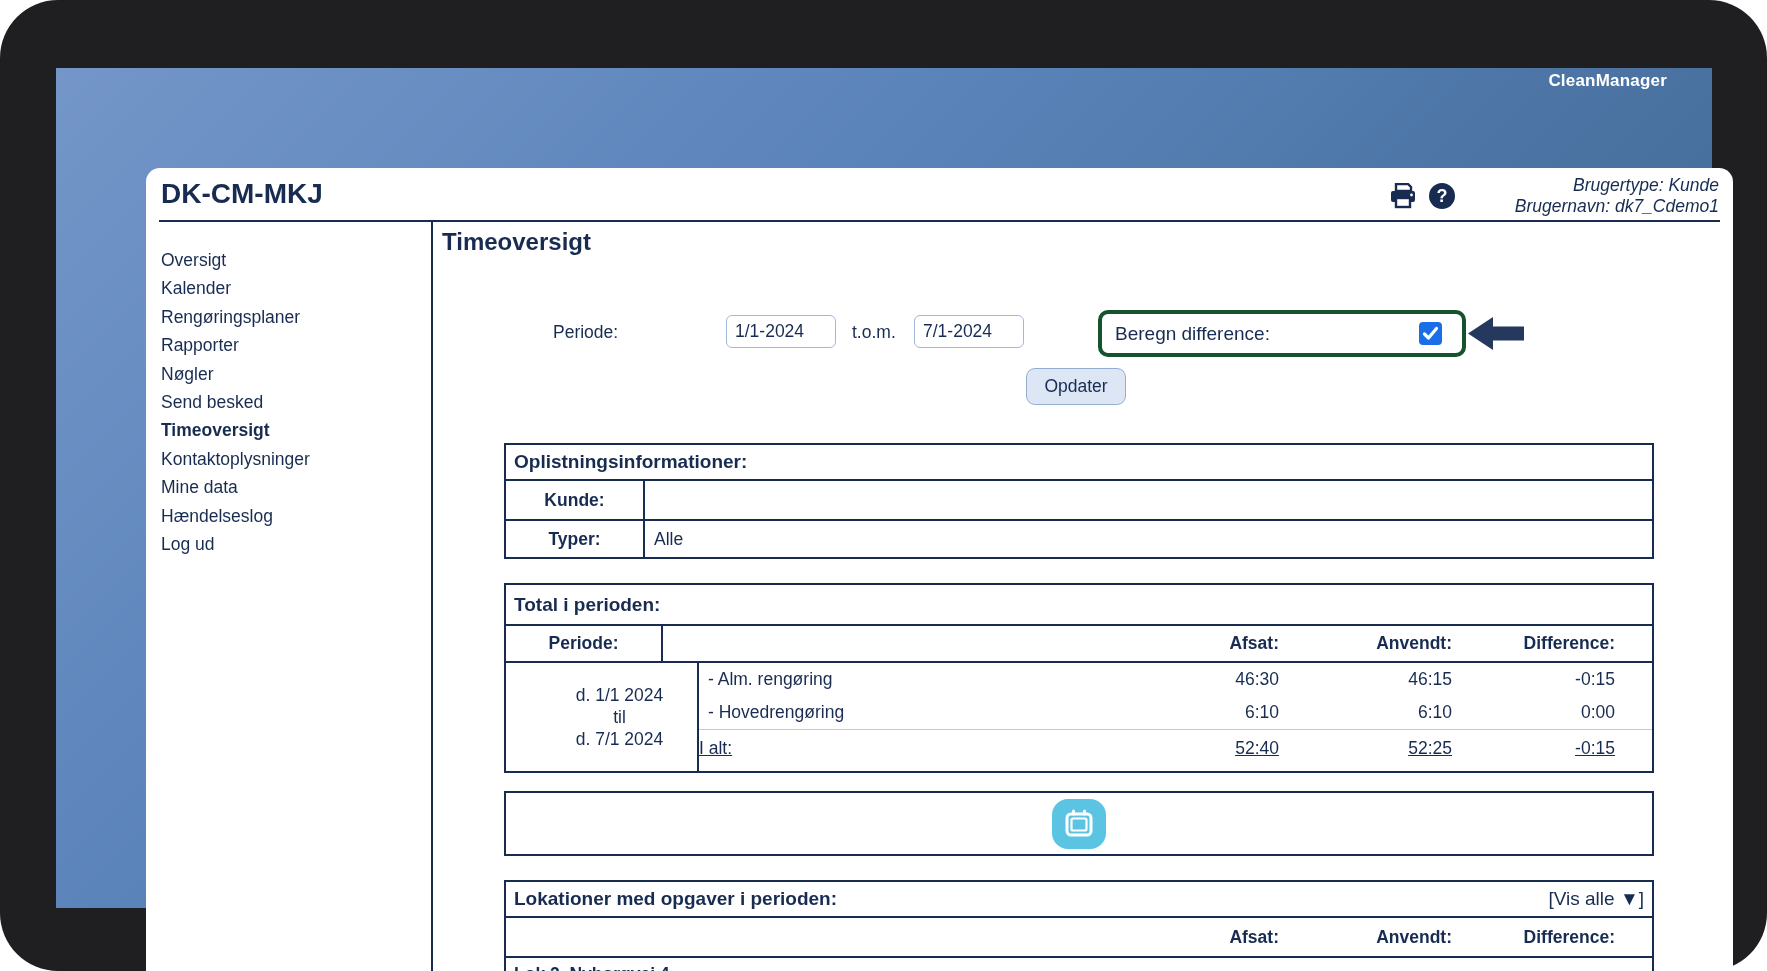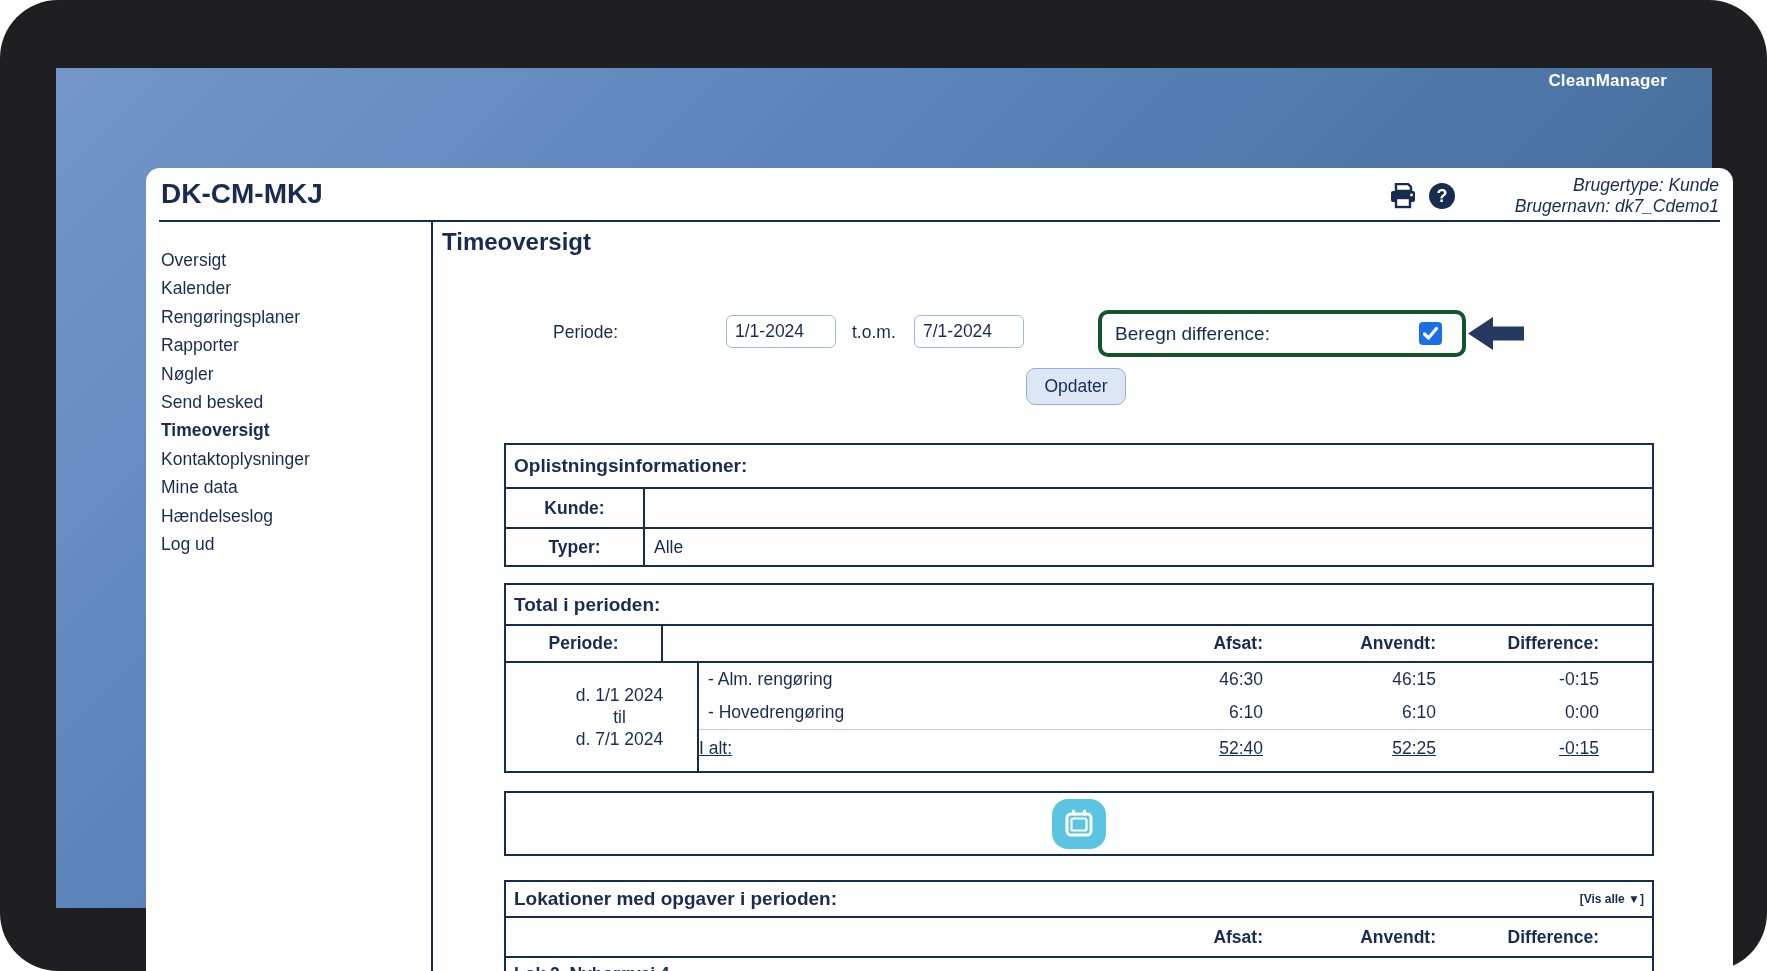--- a/index.html
+++ b/index.html
@@ -48,49 +48,49 @@
   .arrow { position: absolute; left: 1322px; top: 147px; }
 
   .btn-opdater { position: absolute; left: 880px; top: 200px; width: 100px; height: 37px;
     background: #dce6f4; border: 1.5px solid #94aed2; border-radius: 9px; font-family: inherit;
     font-size: 17.5px; color: #182c52; cursor: pointer; }
 
   
   .tbl { position: absolute; left: 358px; width: 1150px; border: 2px solid #182c52; background: #fff; font-size: 17.5px; }
   .tbl-title { font-weight: bold; font-size: 19px; padding-left: 8px; display: flex; align-items: center;
     border-bottom: 2px solid #182c52; }
-  .num-grid { display: grid; grid-template-columns: 1fr 150px 173px 163px; padding-right: 53px; align-items: center; }
+  .num-grid { display: grid; grid-template-columns: 1fr 150px 173px 163px; padding-right: 37px; align-items: center; }
   .num-grid .num { text-align: right; }
 
   .t1 { top: 275px; }
   .t1 .row { display: grid; grid-template-columns: 139px 1fr; height: 38px; }
   .t1 .row + .row { border-top: 2px solid #182c52; }
   .t1 .row .lab { border-right: 2px solid #182c52; font-weight: bold; display: flex; align-items: center; justify-content: center; }
   .t1 .row .val { position: relative; display: flex; align-items: center; padding-left: 9px; }
   .t1 .extra { position: absolute; left: calc(50% + 70px); transform: translateX(-50%); font-style: italic; padding-left:0; }
-  .t1 .tbl-title { height: 44px; text-align: right; }
+  .t1 .tbl-title { height: 36px; text-align: right; }
 
   .t2 { top: 415px; }
   .t2 .tbl-title { height: 41px; }
   .t2 .colhead { display: grid; grid-template-columns: 157px 1fr; height: 37px; border-bottom: 2px solid #182c52; }
   .t2 .colhead .p { border-right: 2px solid #182c52; font-weight: bold; display: flex; align-items: center; justify-content: center; }
   .t2 .colhead .num-grid { font-weight: bold; height: 100%; }
   .t2 .data { display: grid; grid-template-columns: 157px 1fr; height: 108px; margin-left: 36px; }
   .t2 .period-cell { border-right: 2px solid #182c52; display: flex; flex-direction: column; align-items: center; justify-content: center; line-height: 22px; }
   .t2 .sub { height: 33px; }
   .t2 .sub .lab { padding-left: 9px; }
   .t2 .total { height: 38px; border-top: 1px solid #c9c9c9; }
   .t2 .total span { text-decoration: underline; cursor: pointer; }
 
   .calbox { top: 623px; height: 65px; display: flex; align-items: center; justify-content: center; }
   .cal-btn { width: 54px; height: 50px; background: #5ac4e2; border-radius: 16px; display: flex; align-items: center; justify-content: center; cursor: pointer; }
 
   .t3 { top: 712px; height: 210px; }
   .t3 .tbl-title { height: 36px; justify-content: space-between; padding-right: 8px; }
-  .t3 .vis-alle { font-weight: bold; font-size: 12px; cursor: pointer; }
+  .t3 .vis-alle { font-weight: normal; font-size: 19px; cursor: pointer; }
   .t3 .colhead { height: 40px; border-bottom: 2px solid #182c52; font-weight: bold; }
   .t3 .partial { padding: 6px 0 0 8px; font-weight: bold; }
 </style>
 </head>
 <body>
 
 <div class="canvas">
   <div class="bezel">
     <div class="blue-frame">
       <div class="brand">CleanManager</div>

